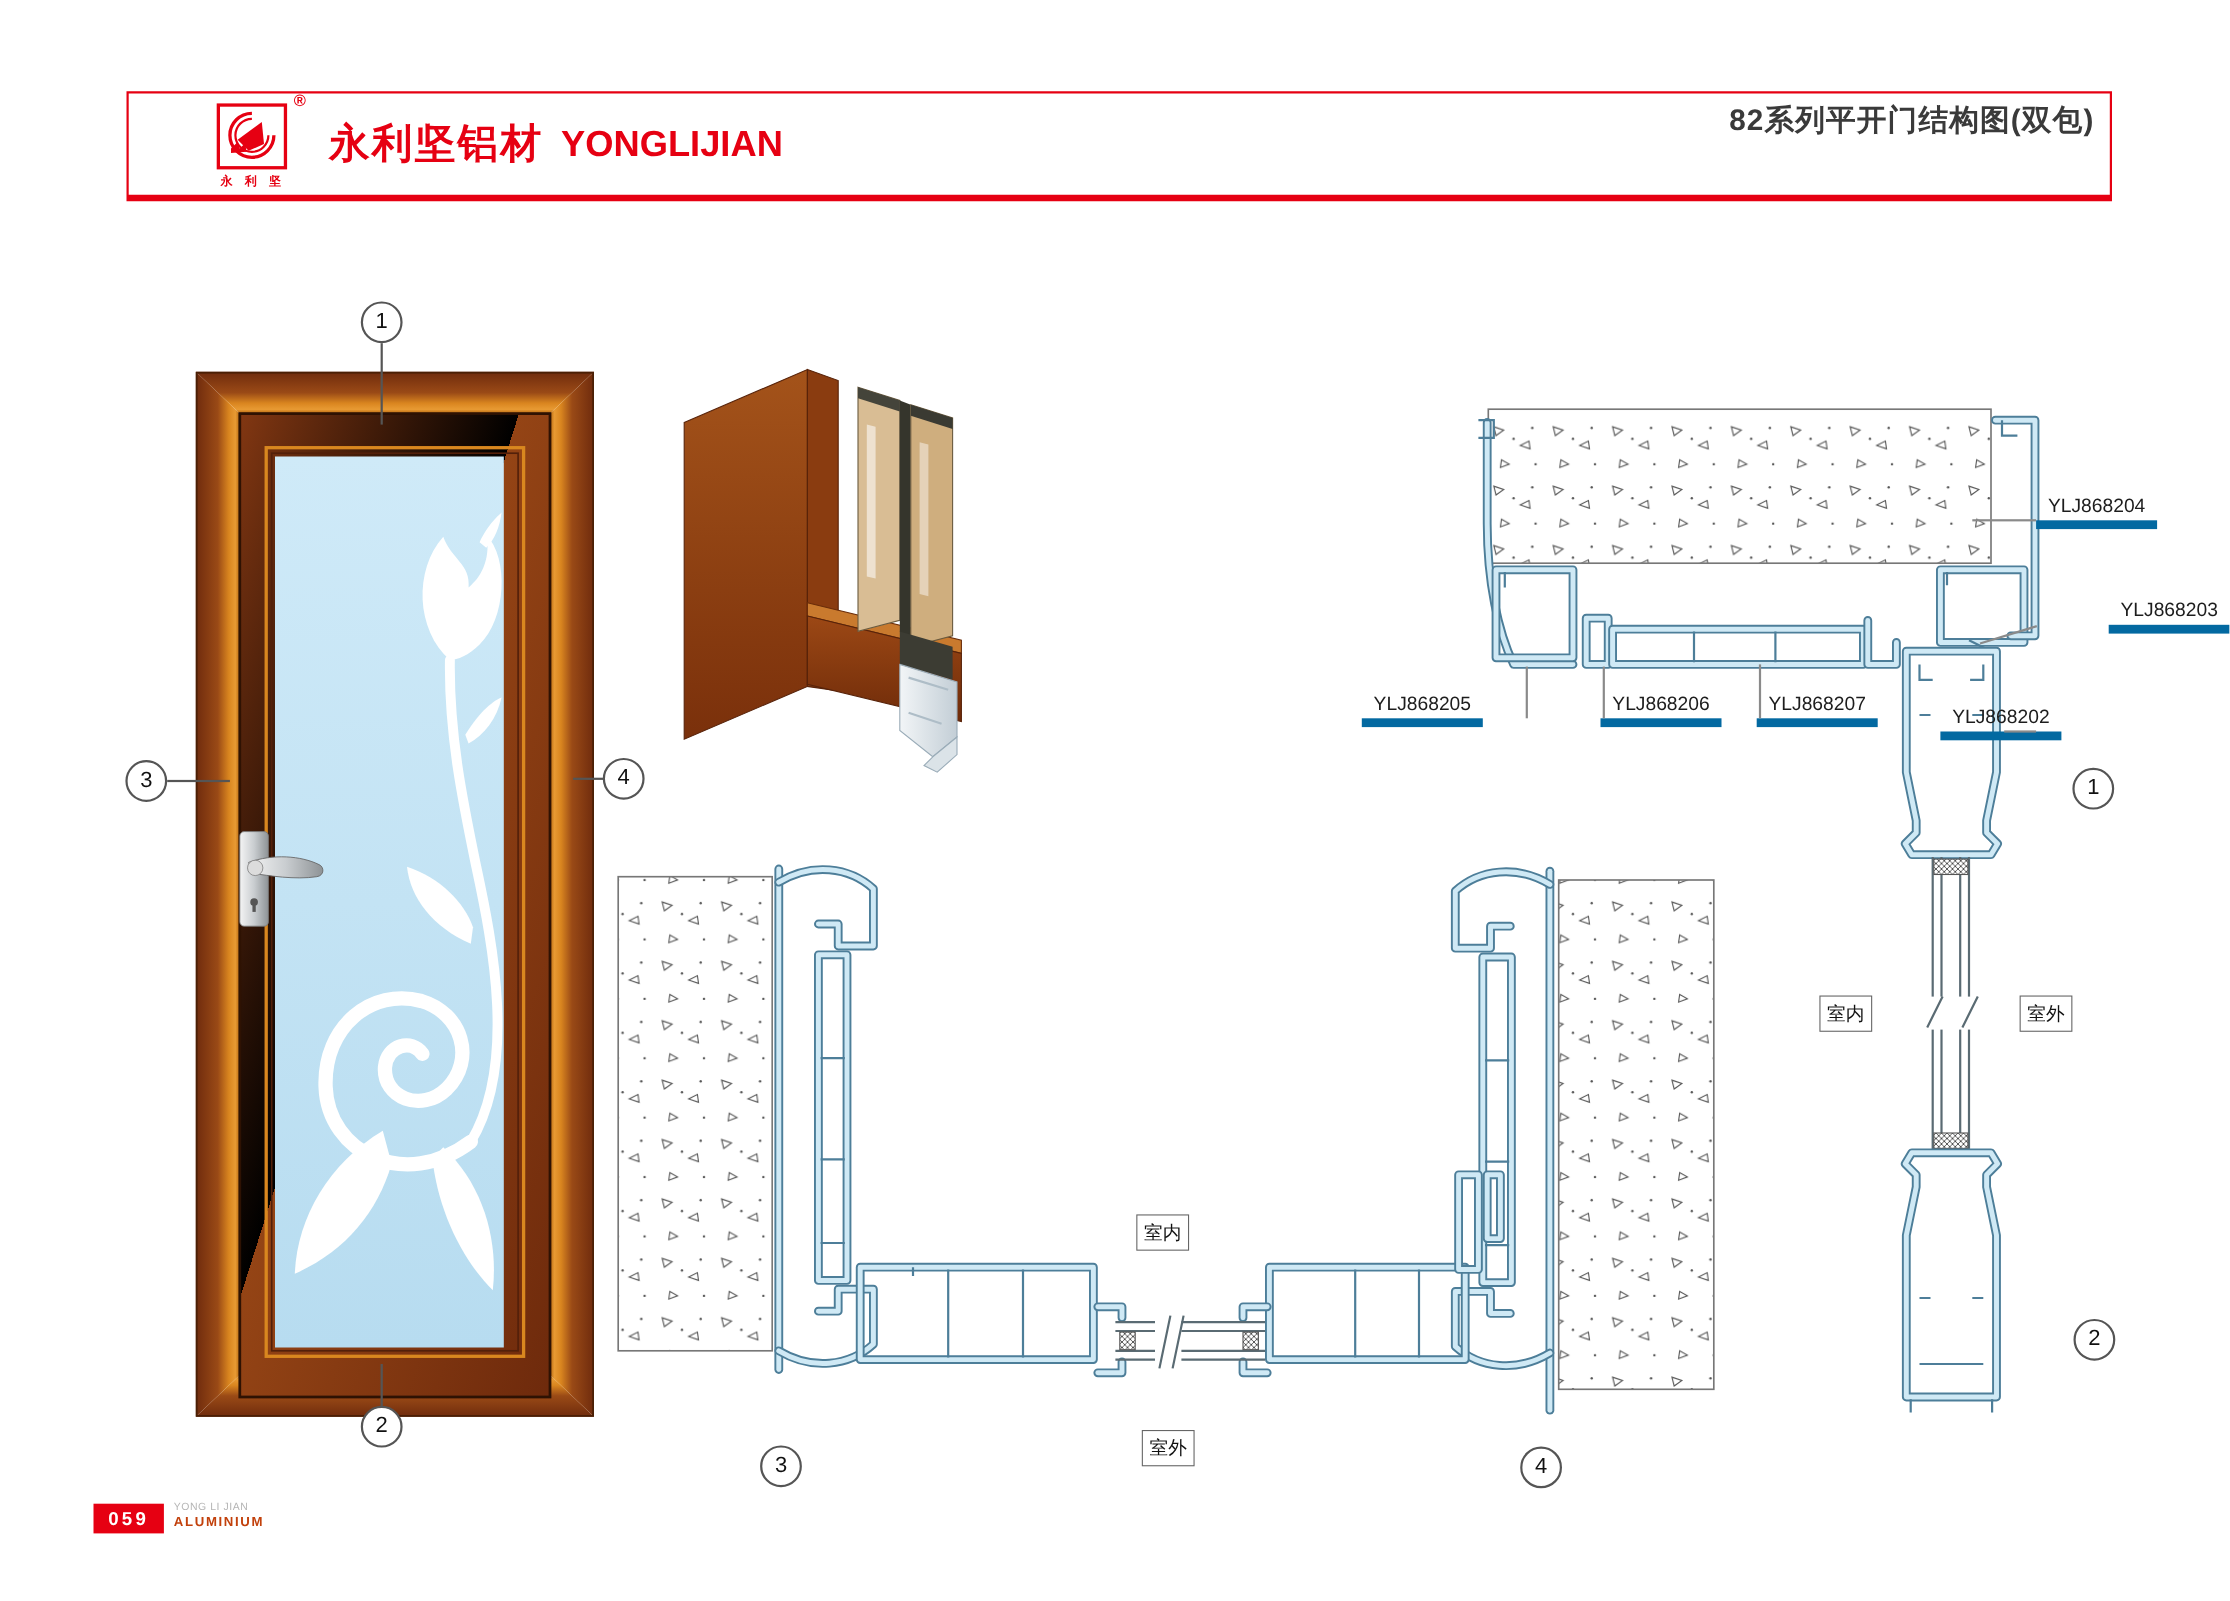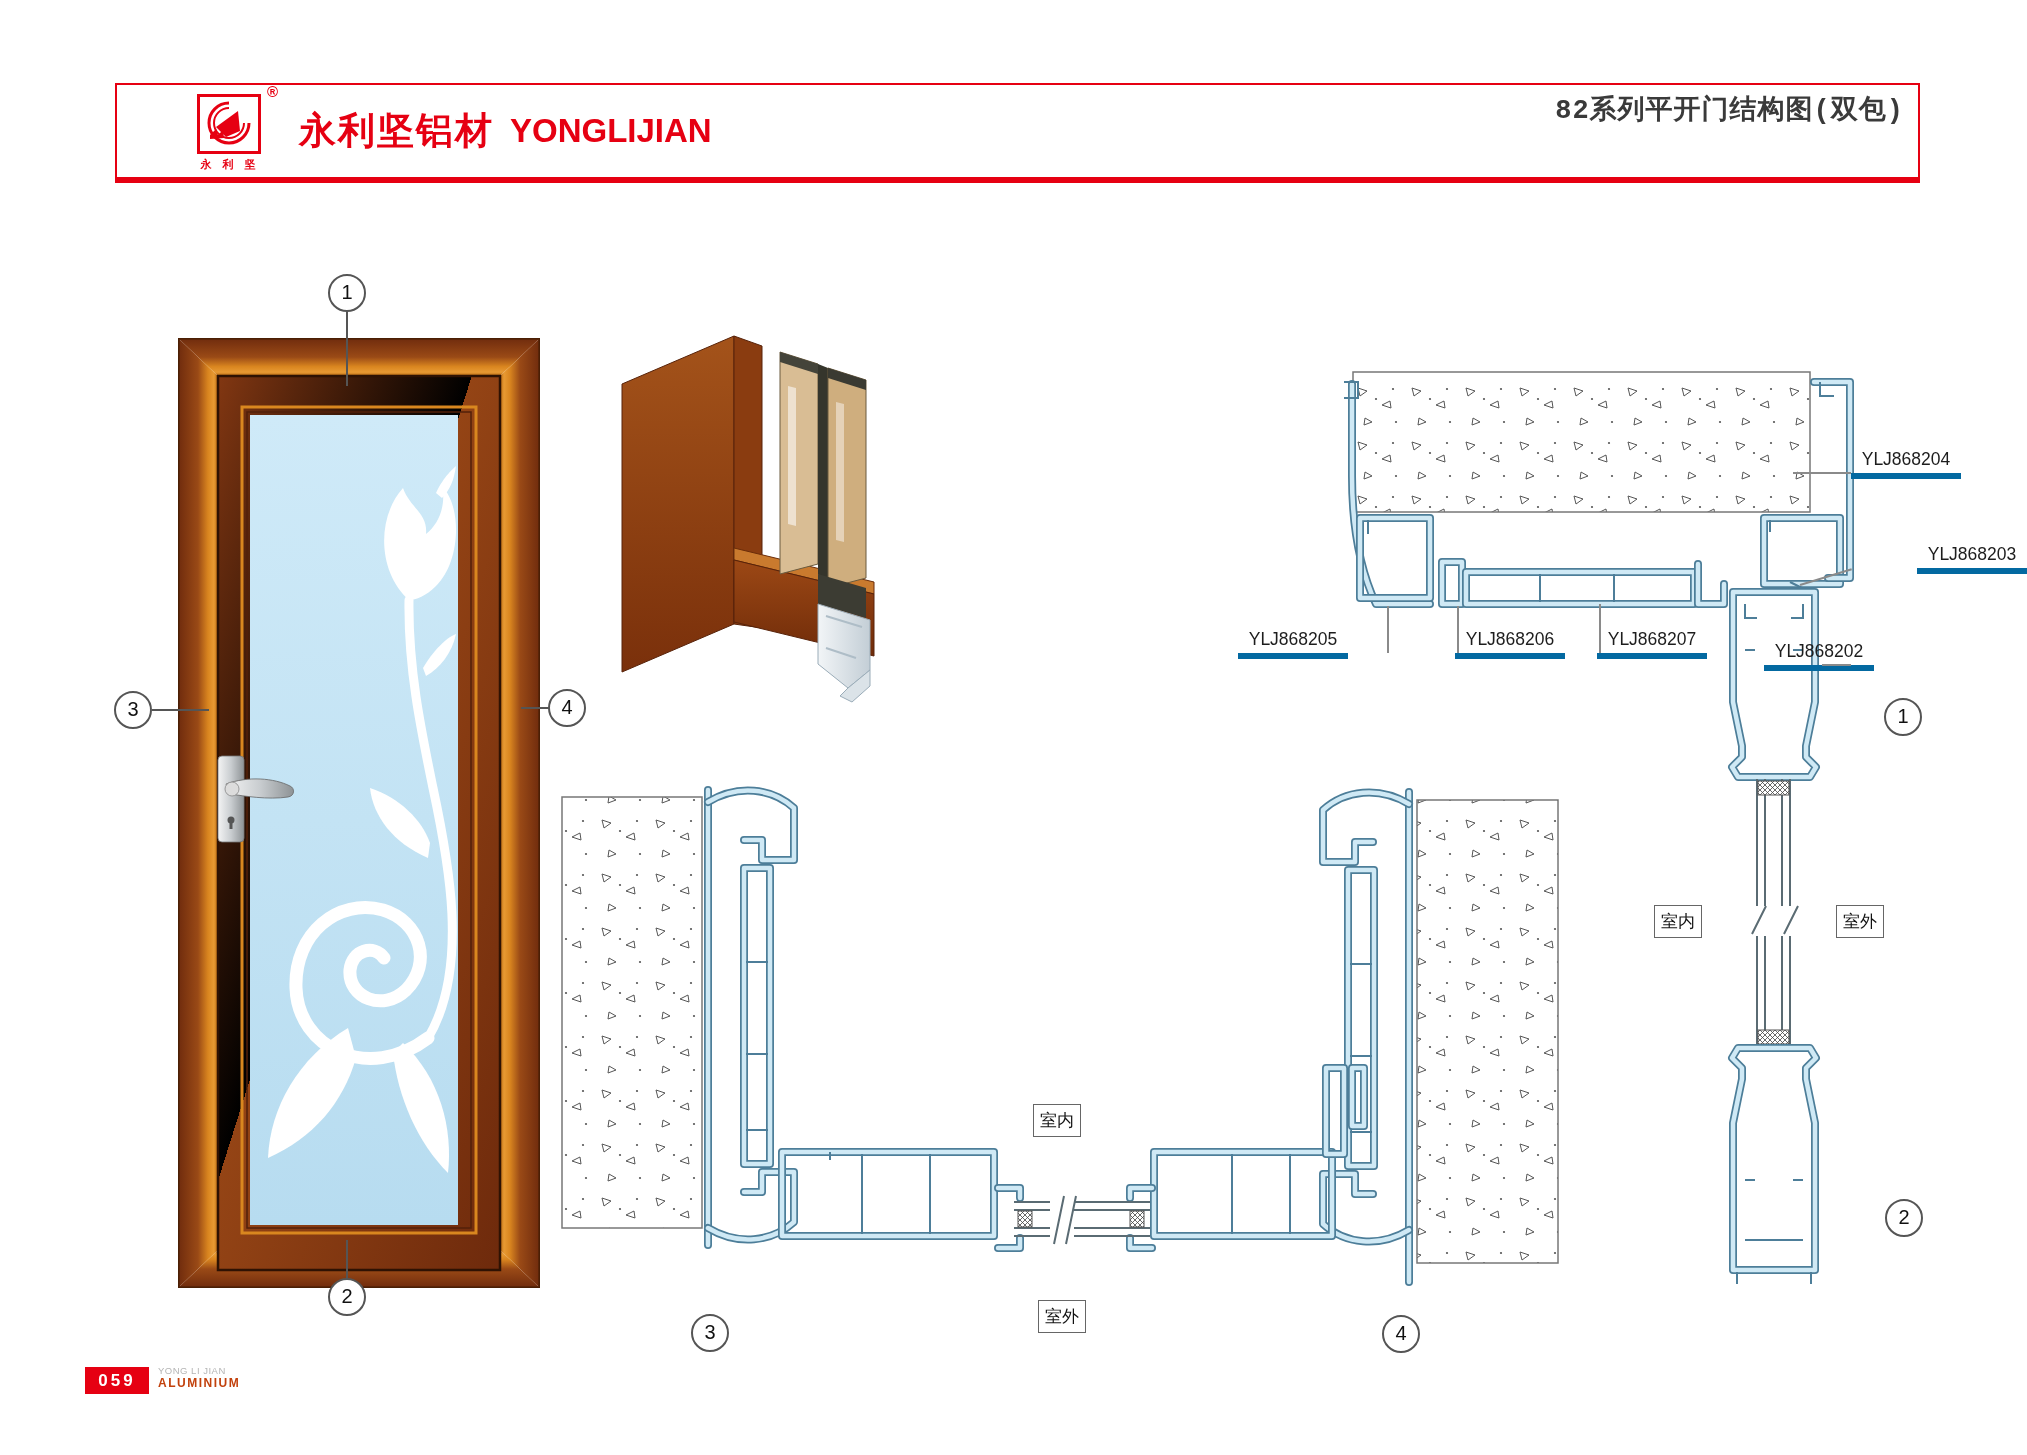--- a/index.html
+++ b/index.html
@@ -11,26 +11,26 @@
   .hbox{position:absolute;left:115px;top:83px;width:1801px;height:92px;
         border:2px solid #e60012;border-bottom-width:6px;background:#fff;}
   .logo-sq{position:absolute;left:80px;top:9px;width:64px;height:60px;border:3px solid #e60012;
            box-sizing:border-box;}
   .logo-reg{position:absolute;left:150px;top:-2px;color:#e60012;font-size:15px;font-weight:bold;}
   .logo-chars{position:absolute;left:72px;top:72px;width:82px;text-align:center;color:#e60012;
               font-size:11px;font-weight:bold;letter-spacing:4px;}
   .brand{position:absolute;left:182px;top:0;height:100%;display:flex;align-items:center;gap:16px;}
   .brand-cn{color:#e60012;font-size:37px;font-weight:bold;letter-spacing:2px;}
   .brand-en{color:#e60012;font-size:33px;font-weight:900;letter-spacing:0px;}
-  .titles{position:absolute;right:14px;top:6px;text-align:right;font-family:Liberation Mono, monospace;}
+  .titles{position:absolute;right:14px;top:6px;text-align:right;}
   .title-cn{font-size:27px;color:#3a3a3a;font-weight:600;letter-spacing:1px;}
   .title-en{font-size:22px;color:#3a3a3a;margin-top:4px;}
 
   
-  .plabel{position:absolute;font-size:17.5px;color:#1d1d1d;border-bottom:6px solid #0369a1;
+  .plabel{position:absolute;font-size:17.5px;color:#1d1d1d;border-bottom:8px solid #0369a1;
           padding:0 2px 3px 2px;width:106px;text-align:center;background:transparent;}
   .lead{position:absolute;background:#8a8a8a;}
 
   
   .co{position:absolute;width:34px;height:34px;border:2px solid #555;border-radius:50%;
       background:#fff;text-align:center;line-height:33px;font-size:20px;color:#111;}
   .cline{position:absolute;background:#555;}
 
   
   .room{position:absolute;width:46px;height:31px;border:1.5px solid #666;background:#fff;

